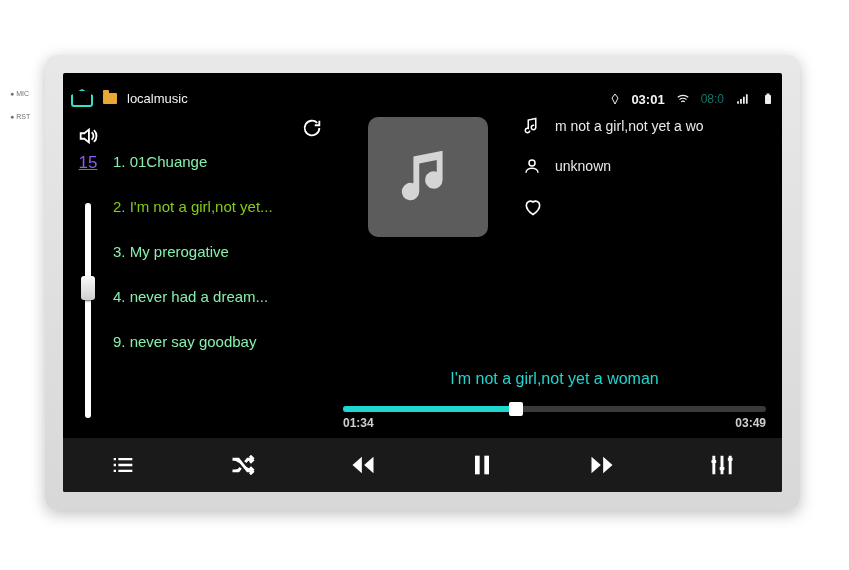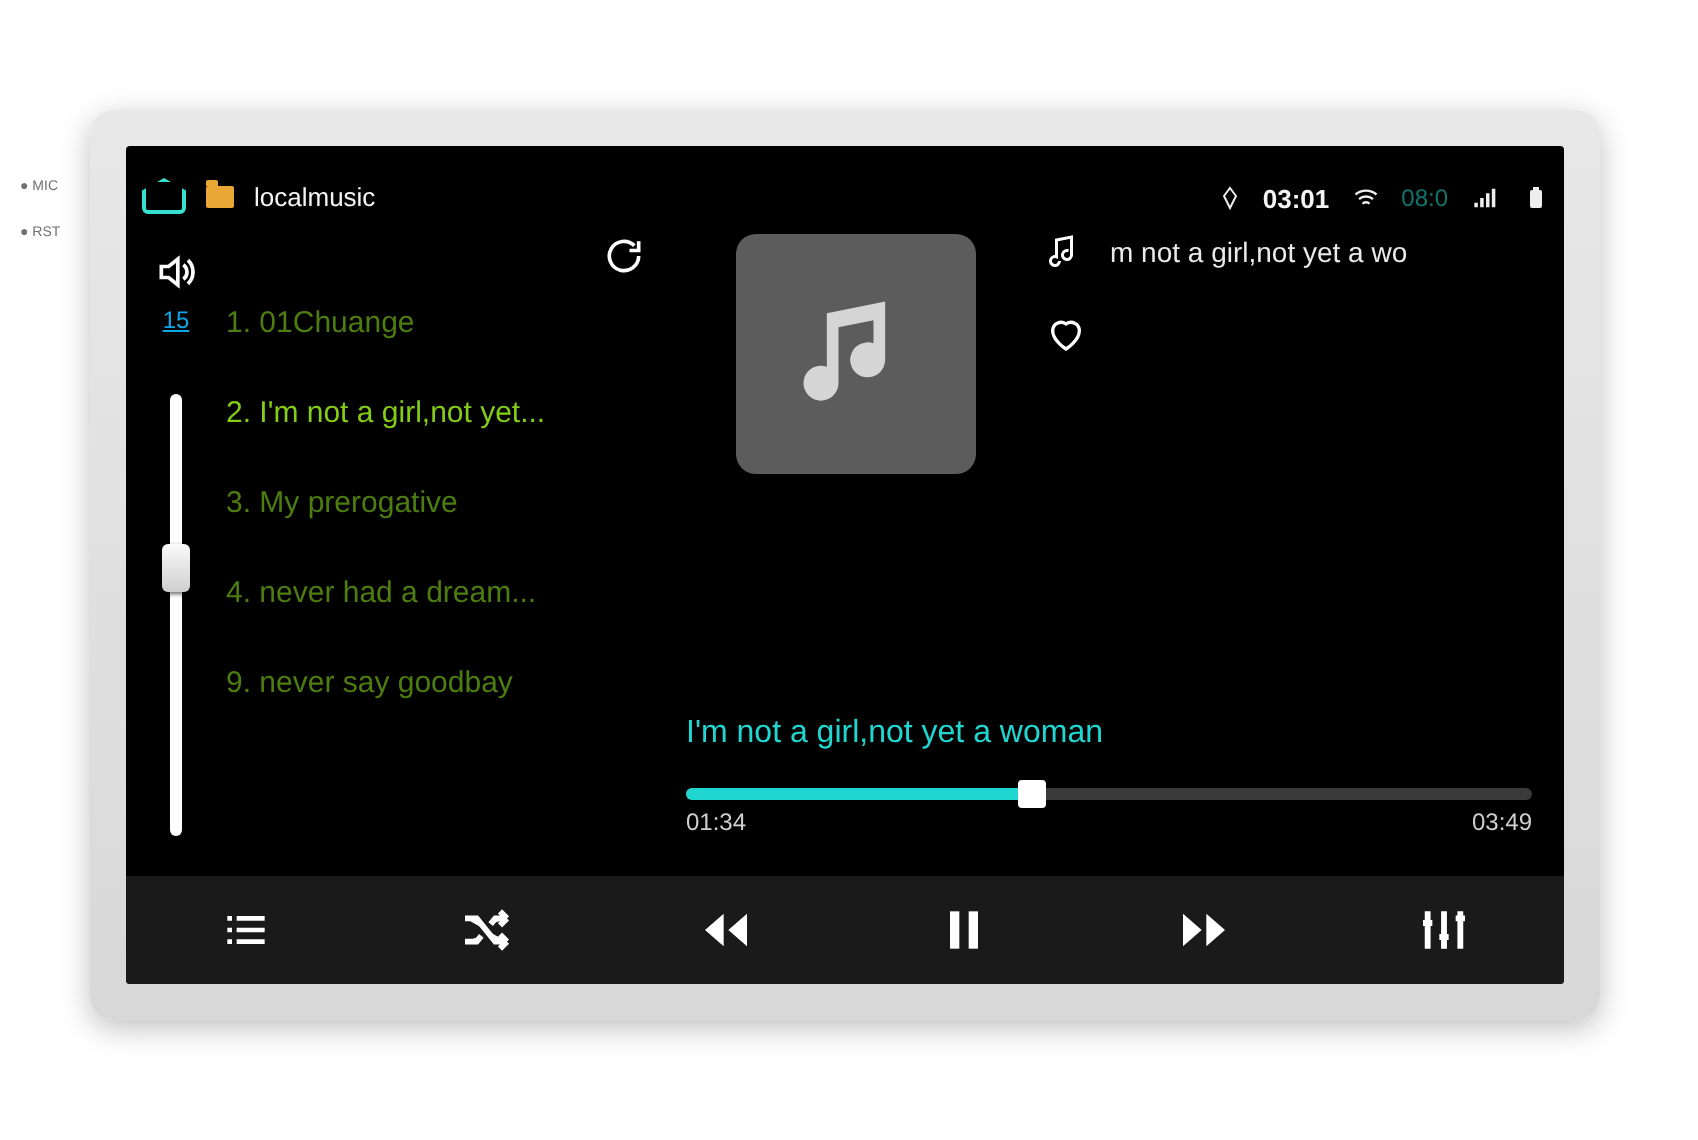--- a/index.html
+++ b/index.html
@@ -63,21 +63,21 @@
   .content {
     position: absolute; left: 0; top: 34px; right: 0; bottom: 54px;
     display: flex;
   }
   .vol-col {
     width: 50px;
     display: flex; flex-direction: column; align-items: center;
     padding-top: 18px;
     gap: 6px;
   }
-  .vol-num { font-size: 12px; color:#0ea5e9;text-decoration:underline; }
+  .vol-num { font-size: 17px; color:#8b5cf6;text-decoration:underline; }
   .vol-track {
     margin-top: 24px;
     width: 6px; flex: 1;
     background: #3a3a3a;
     border-radius: 3px;
     position: relative;
     margin-bottom: 20px;
   }
   .vol-fill {
     position: absolute; left:0; right:0; top:0; bottom:0;
@@ -94,21 +94,21 @@
     width: 220px;
     padding-top: 10px;
   }
   .list-header {
     display: flex; justify-content: flex-end; padding-right: 10px;
   }
   .refresh { width: 22px; height: 22px; }
   .track {
     padding: 14px 6px 14px 0;
     font-size: 15px;
-    color: #4d7c0f;
+    color: #86efac;
     white-space: nowrap; overflow: hidden; text-overflow: ellipsis;
     cursor: pointer;
   }
   .track.active { color: #84cc16; }
   .art-col {
     width: 190px;
     display: flex; flex-direction: column; align-items: center;
   }
   .album {
     margin-top: 10px;
@@ -124,35 +124,36 @@
     display: flex; flex-direction: column; gap: 22px;
     color: #eaeaea;
     text-align: center;
   }
   .meta-row { display: flex; align-items: center; gap: 14px; font-size: 14px; white-space: nowrap; overflow:hidden; }
   .meta-row svg { flex-shrink:0; }
   .meta-text { overflow:hidden; text-overflow: ellipsis; }
   
   .now-playing {
     position: absolute;
-    left: 280px; right: 16px; bottom: 74px;
+    left: 280px; right: 16px; bottom: 62px;
+    text-align: center;
   }
   .now-playing .title { color: #20d6d0; font-size: 16px; margin-bottom: 18px; }
   .progress-wrap { display:flex; align-items:center; gap:10px; }
   .progress {
     flex:1; height: 6px; background:#3a3a3a; border-radius:3px; position:relative; cursor:pointer;
   }
   .progress-fill { position:absolute; left:0; top:0; bottom:0; background:#20d6d0; border-radius:3px; }
   .progress-thumb {
     position:absolute; top:50%; transform:translate(-50%,-50%);
     width:14px; height:14px; background:#fff; border-radius:2px;
   }
   .time-row {
     display:flex; justify-content:space-between;
-    font-size:12px; color:#cfcfcf; margin-top:4px;
+    font-size:12px; color:#cfcfcf; margin-top:4px;font-weight:bold;
   }
   
   .controls {
     position:absolute; left:0; right:0; bottom:0; height:54px;
     display:flex; justify-content:space-around; align-items:center;
     background:#1a1a1a;
   }
   .ctrl { width:32px; height:32px; display:flex; align-items:center; justify-content:center; cursor:pointer; }
   .ctrl svg { width:28px; height:28px; fill:#fff; }
 </style>
@@ -250,20 +251,27 @@
       </div>
 
       <div class="meta-col">
         <div class="meta-row">
           <svg width="18" height="18" viewBox="0 0 24 24" fill="none" stroke="#fff" stroke-width="2">
               <path d="M9 18a3 3 0 1 1-2-2.83V4l10-2v12a3 3 0 1 1-2-2.83"></path>
             </svg>
           <span class="meta-text">m not a girl,not yet a wo</span>
         </div>
         <div class="meta-row">
+          <svg width="18" height="18" viewBox="0 0 24 24" fill="none" stroke="#fff" stroke-width="2">
+              <circle cx="12" cy="8" r="4"></circle>
+              <path d="M4 21c0-4 4-6 8-6s8 2 8 6"></path>
+            </svg>
+          <span class="meta-text">unknown</span>
+        </div>
+        <div class="meta-row">
           <svg width="20" height="20" viewBox="0 0 24 24" fill="none" stroke="#fff" stroke-width="2">
               <path d="M12 21s-8-5-8-11a5 5 0 0 1 8-4 5 5 0 0 1 8 4c0 6-8 11-8 11z"></path>
             </svg>
         </div>
       </div>
     </div>
 
     <div class="now-playing">
       <div class="title">I'm not a girl,not yet a woman</div>
       <div class="progress-wrap">

